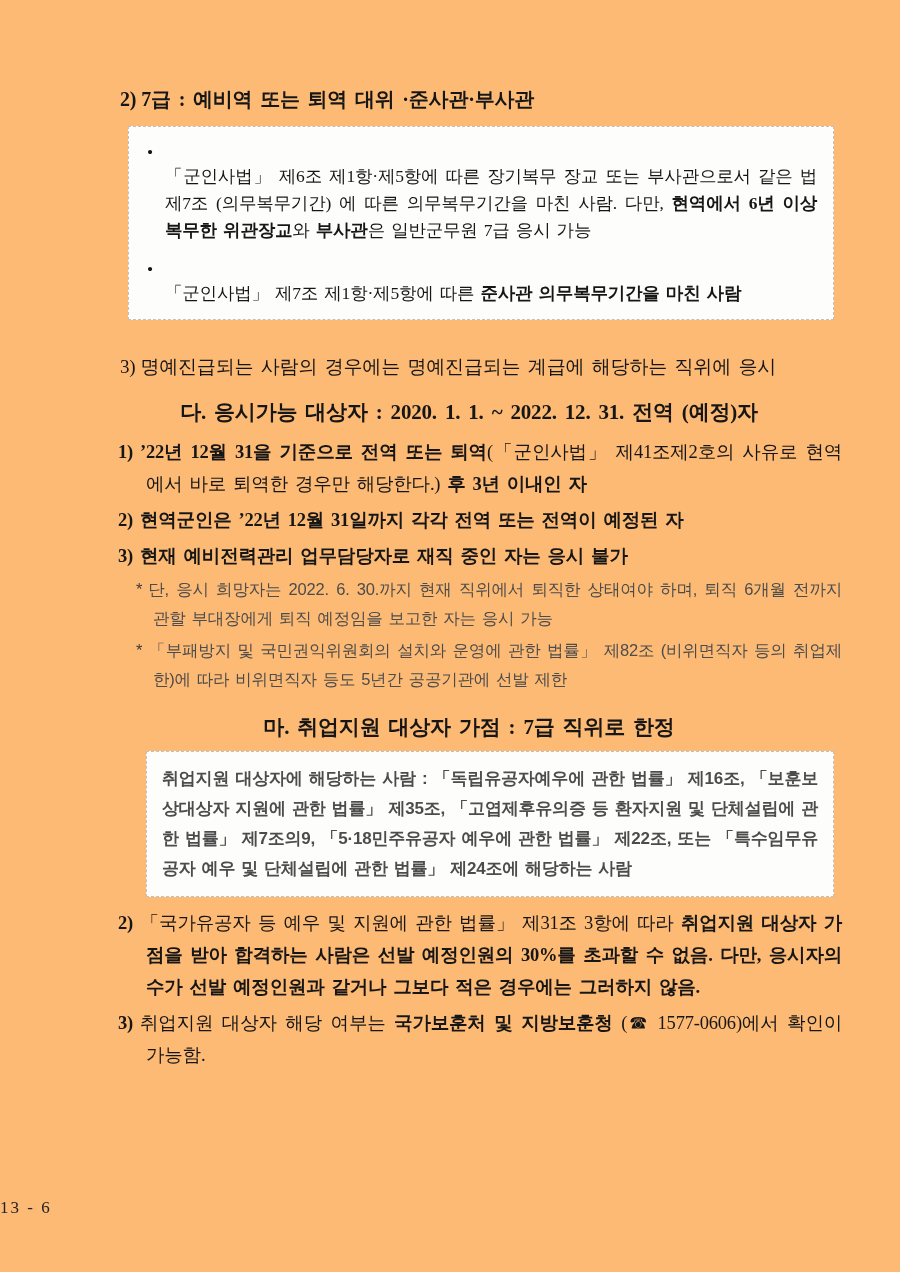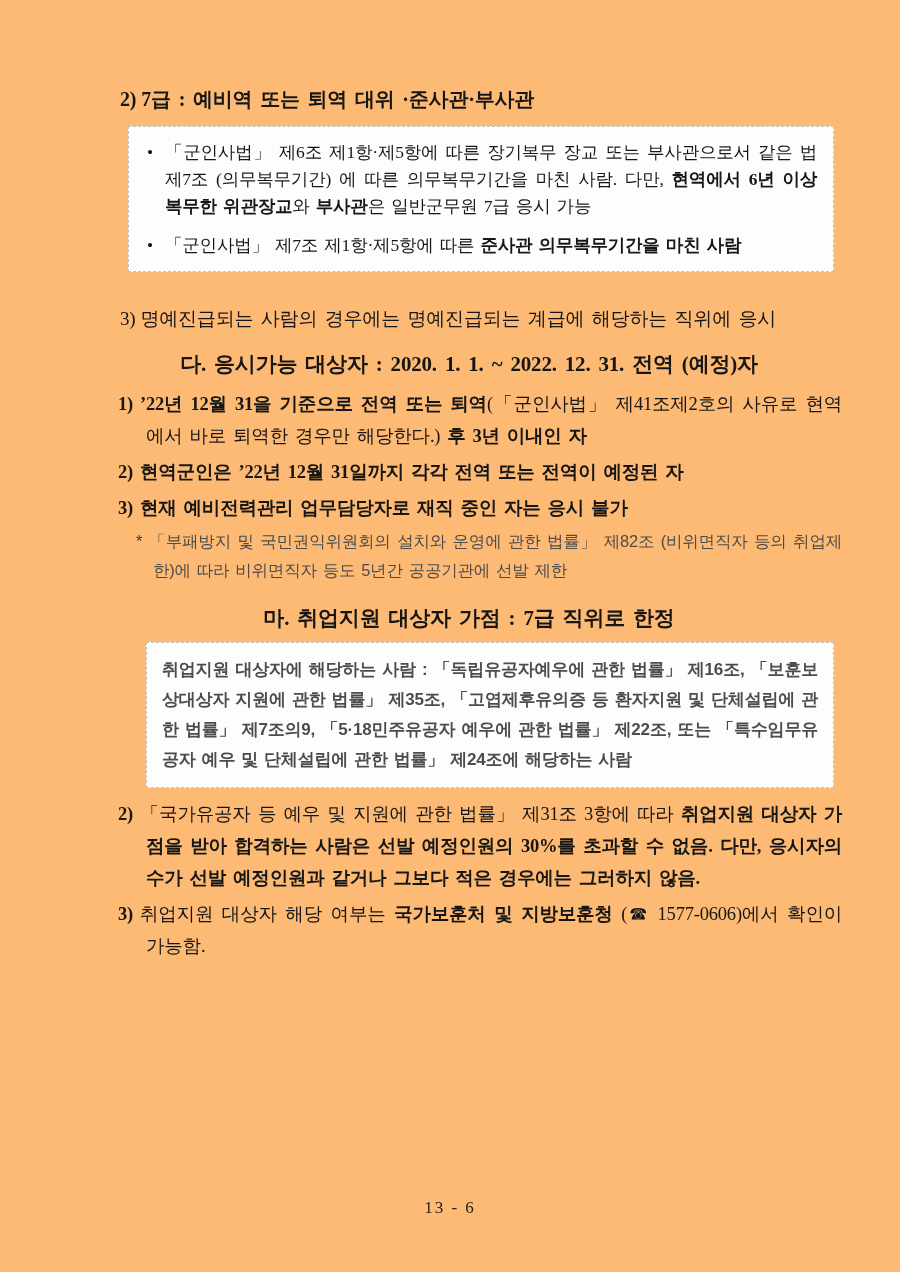--- a/index.html
+++ b/index.html
@@ -42,21 +42,21 @@
   .box1 {
     margin:14px 0 0 32px;
     width:706px;
     padding:12px 16px 12px 12px;
     font-size:17.5px;
     line-height:27px;
   }
   .bullet-row { display:flex; }
   .bullet-row + .bullet-row { margin-top:12px; }
   .bullet-glyph { flex:none; width:24px; padding-left:6px; box-sizing:border-box; }
-  .bullet-text { flex:1; text-align:justify; word-spacing:2px; letter-spacing:-0.2px; }
+  .bullet-text { flex:1; text-align:justify; word-spacing:2px; letter-spacing:-0.2px;margin-top:24px; }
   
   .item-honor {
     margin:34px 0 0 24px;
     font-weight:normal;
     font-size:19px;
     line-height:25px;
     word-spacing:3px;
     letter-spacing:-0.2px;
   }
   .item-honor .num { margin-right:5px; }
@@ -99,21 +99,21 @@
     word-spacing:1.5px;
     letter-spacing:-0.2px;
     font-weight:bold;
   }
   b { font-weight:bold; }
   
   .footer {
     position:absolute;
     top:1198px; left:0;
     width:900px;
-    text-align:center;
+    text-align:left;
     font-size:17px;
     letter-spacing:2px;
     color:#222222;
   }
 </style>
 </head>
 <body>
 
 <div class="page">
 
@@ -133,20 +133,21 @@
   <div class="item-honor"><span class="num">3)</span><span>명예진급되는 사람의 경우에는 명예진급되는 계급에 해당하는 직위에 응시</span></div>
 
   <div class="sec-title">다. 응시가능 대상자 : 2020. 1. 1. ~ 2022. 12. 31. 전역 (예정)자</div>
 
   <div class="item"><b class="num">1)</b><b>’22년 12월 31을 기준으로 전역 또는 퇴역</b><span>(「군인사법」 제41조제2호의 사유로 현역에서 바로 퇴역한 경우만 해당한다.) </span><b>후 3년 이내인 자</b></div>
 
   <div class="item tight"><b class="num">2)</b><b>현역군인은 ’22년 12월 31일까지 각각 전역 또는 전역이 예정된 자</b></div>
 
   <div class="item tight"><b class="num">3)</b><b>현재 예비전력관리 업무담당자로 재직 중인 자는 응시 불가</b></div>
 
+  <div class="note"><span class="marker">*</span><span>단, 응시 희망자는 2022. 6. 30.까지 현재 직위에서 퇴직한 상태여야 하며, 퇴직 6개월 전까지 관할 부대장에게 퇴직 예정임을 보고한 자는 응시 가능</span></div>
 
 
   <div class="note"><span class="marker">*</span><span>「부패방지 및 국민권익위원회의 설치와 운영에 관한 법률」 제82조 (비위면직자 등의 취업제한)에 따라 비위면직자 등도 5년간 공공기관에 선발 제한</span></div>
 
   <div class="sec-title">마. 취업지원 대상자 가점 : 7급 직위로 한정</div>
 
 
   <div class="box box2"><span>취업지원 대상자에 해당하는 사람 : 「독립유공자예우에 관한 법률」 제16조, 「보훈보상대상자 지원에 관한 법률」 제35조, 「고엽제후유의증 등 환자지원 및 단체설립에 관한 법률」 제7조의9, 「5·18민주유공자 예우에 관한 법률」 제22조, 또는 「특수임무유공자 예우 및 단체설립에 관한 법률」 제24조에 해당하는 사람</span></div>
 
   <div class="item"><b class="num">2)</b><span>「국가유공자 등 예우 및 지원에 관한 법률」 제31조 3항에 따라 </span><b>취업지원 대상자 가점을 받아 합격하는 사람은 선발 예정인원의 30%를 초과할 수 없음. 다만, 응시자의 수가 선발 예정인원과 같거나 그보다 적은 경우에는 그러하지 않음.</b></div>

